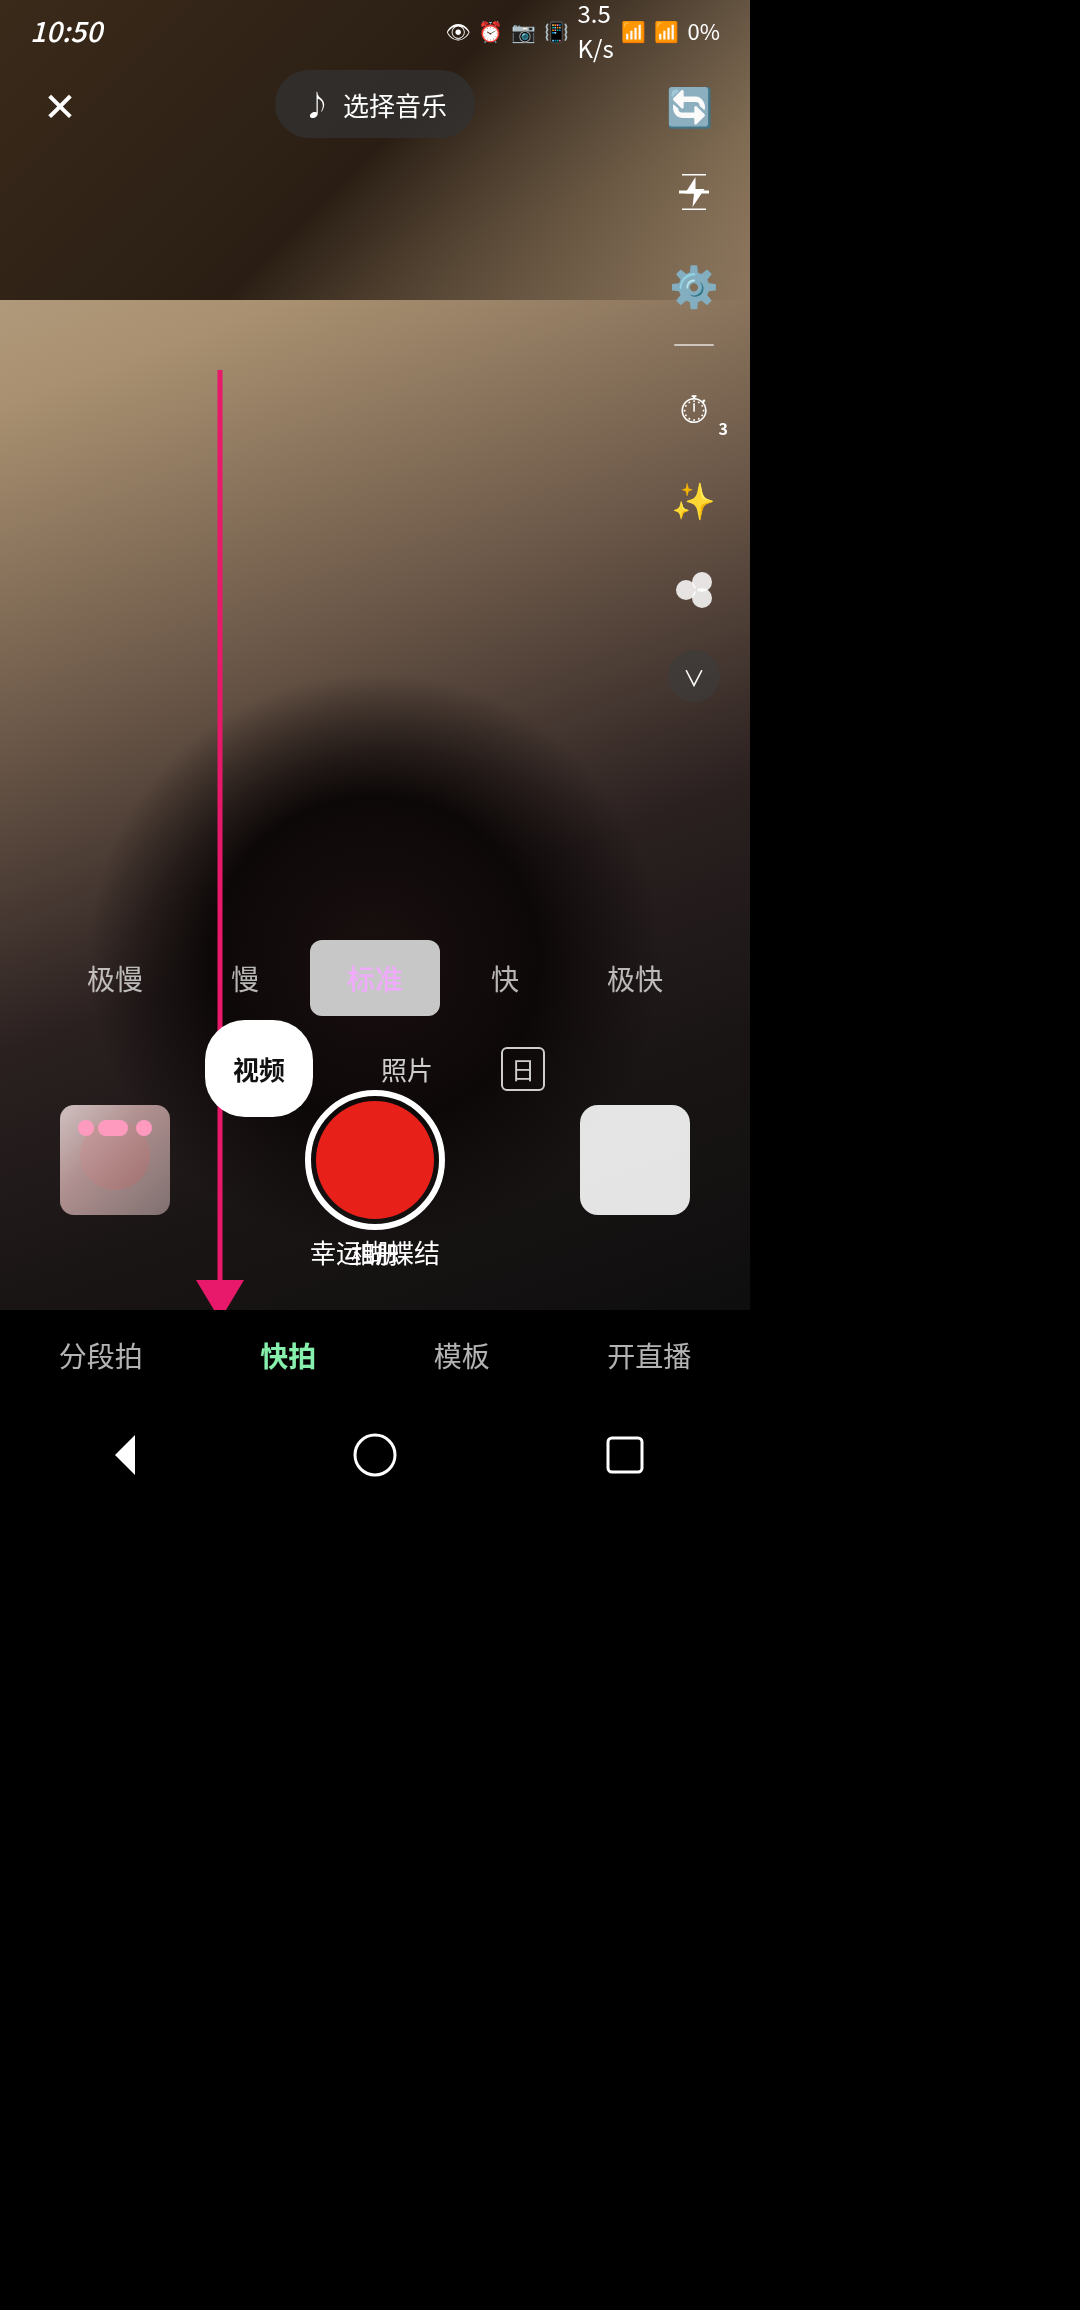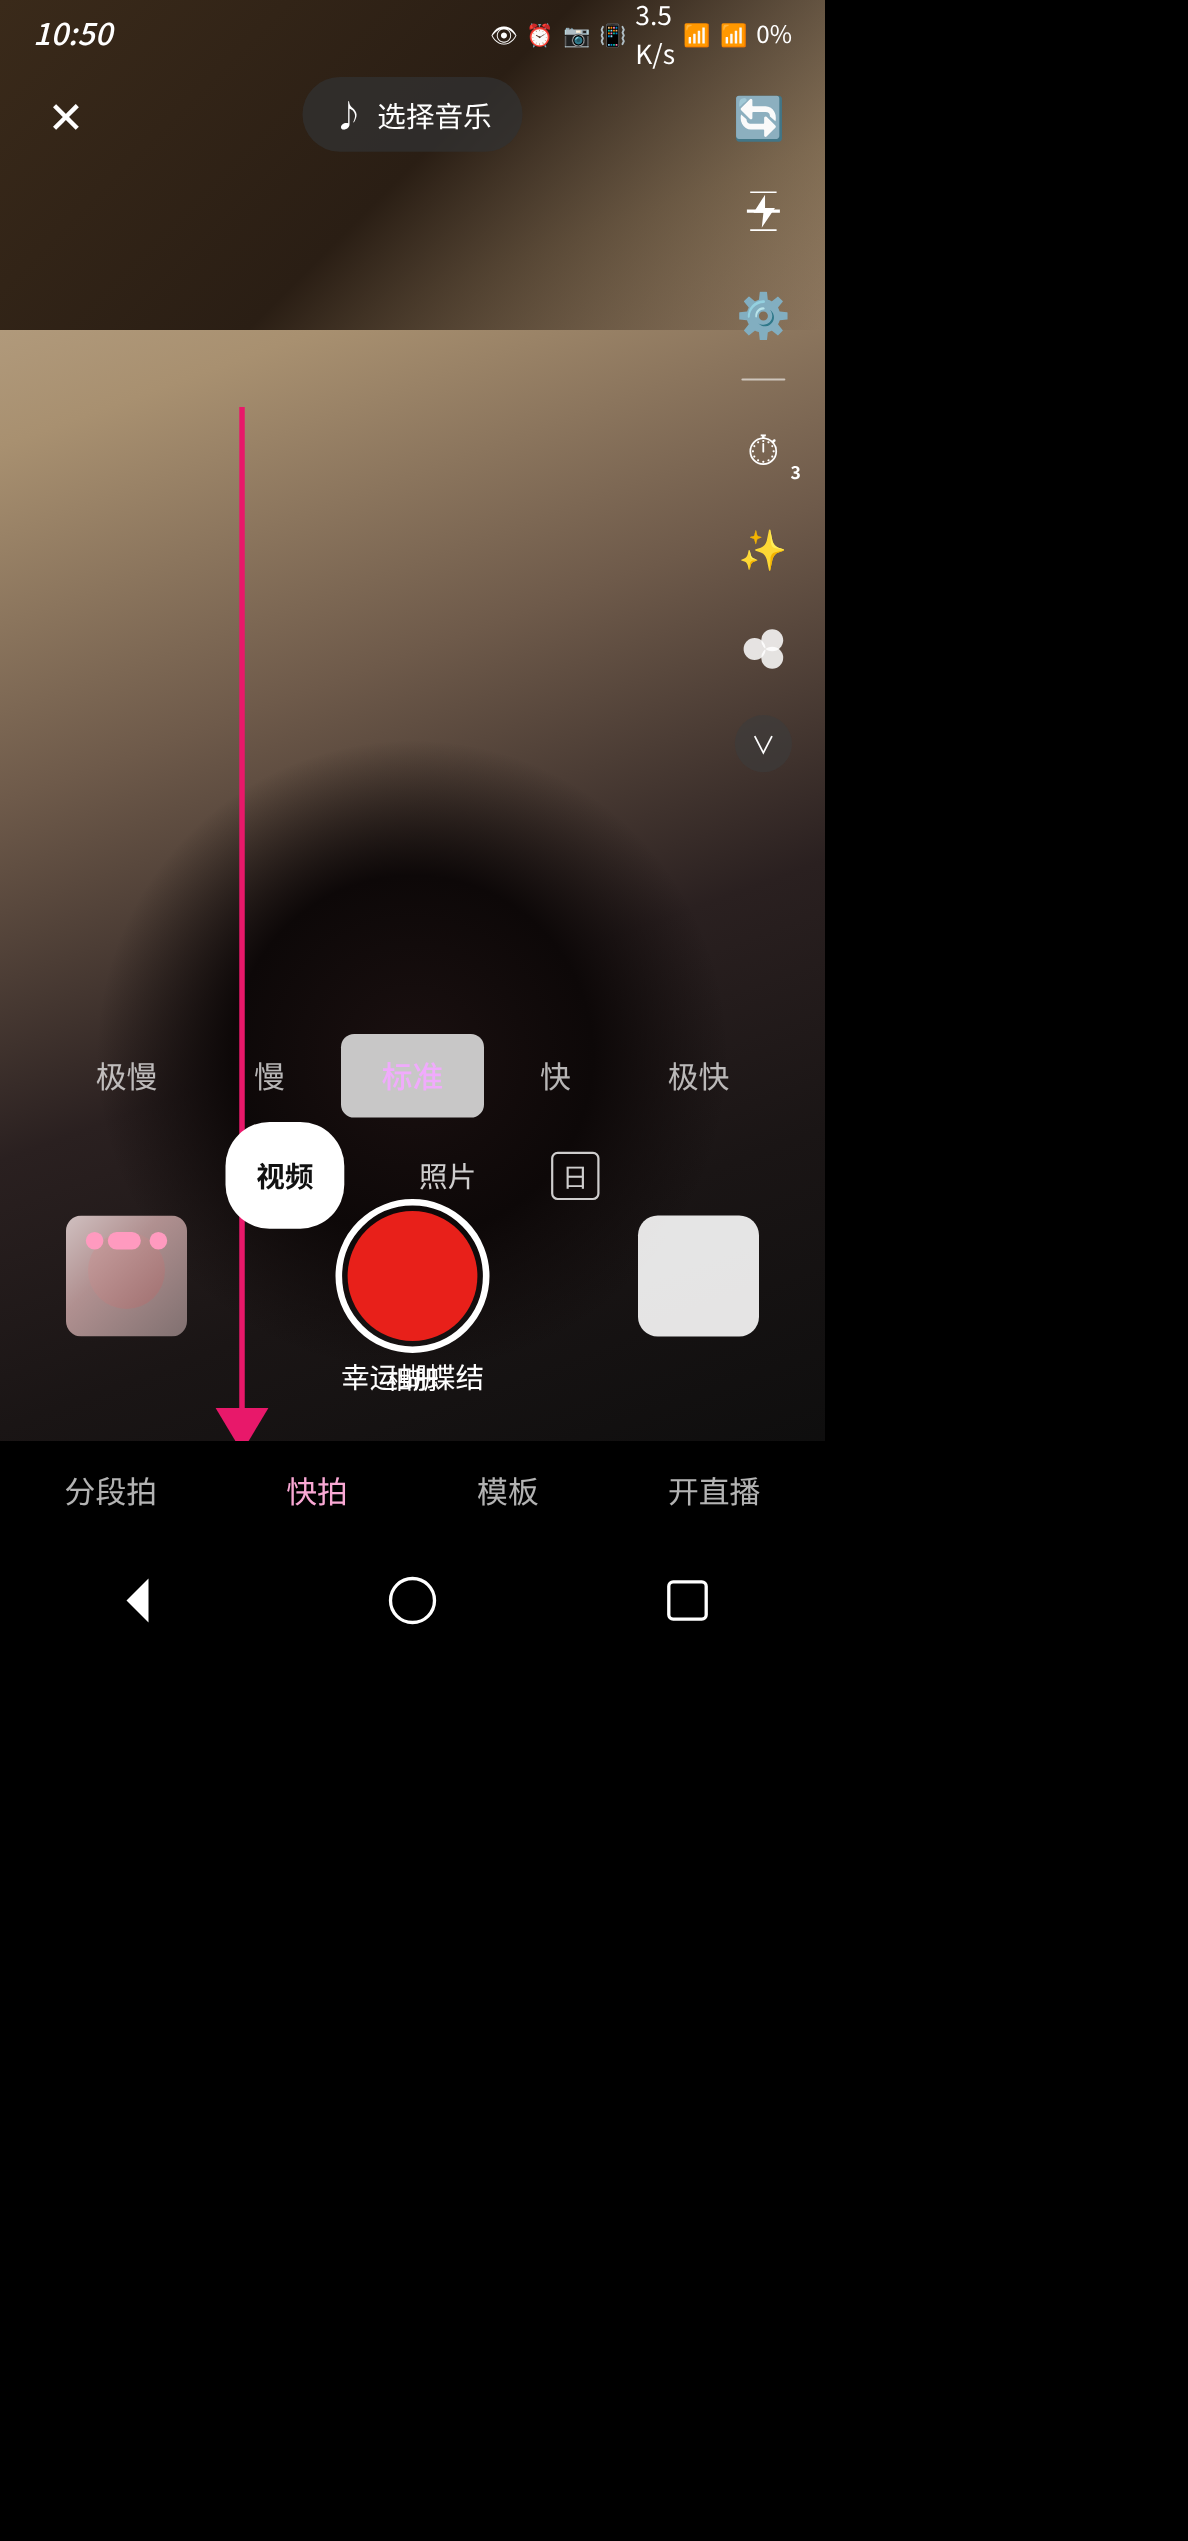--- a/index.html
+++ b/index.html
@@ -321,22 +321,22 @@
     }
 
     .toolbar-item {
       color: rgba(255,255,255,0.7);
       font-size: 28px;
       cursor: pointer;
       padding: 10px 20px;
     }
 
     .toolbar-item.active {
-      color: #f9a8d4;
-      font-weight: 400;
+      color: #86efac;
+      font-weight: 700;
     }
 
     
     .nav-bar {
       position: absolute;
       top: 1400px; left: 0; right: 0;
       background: #000;
       height: 110px;
       display: flex;
       align-items: center;

